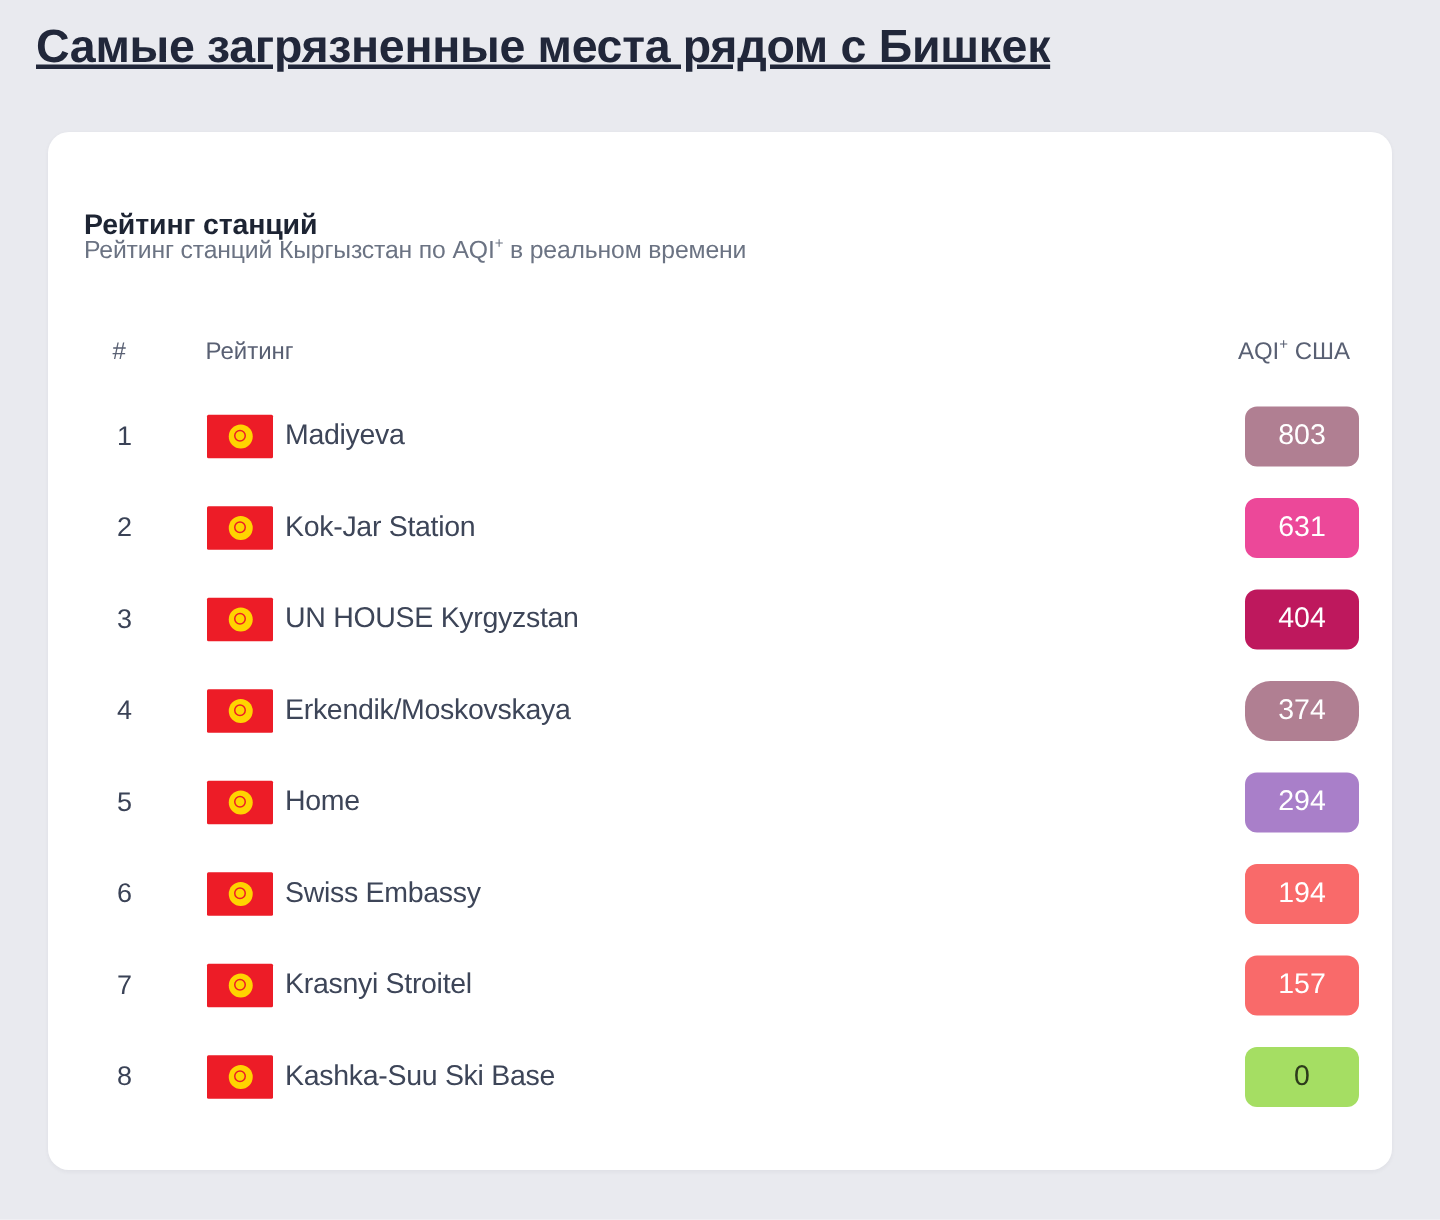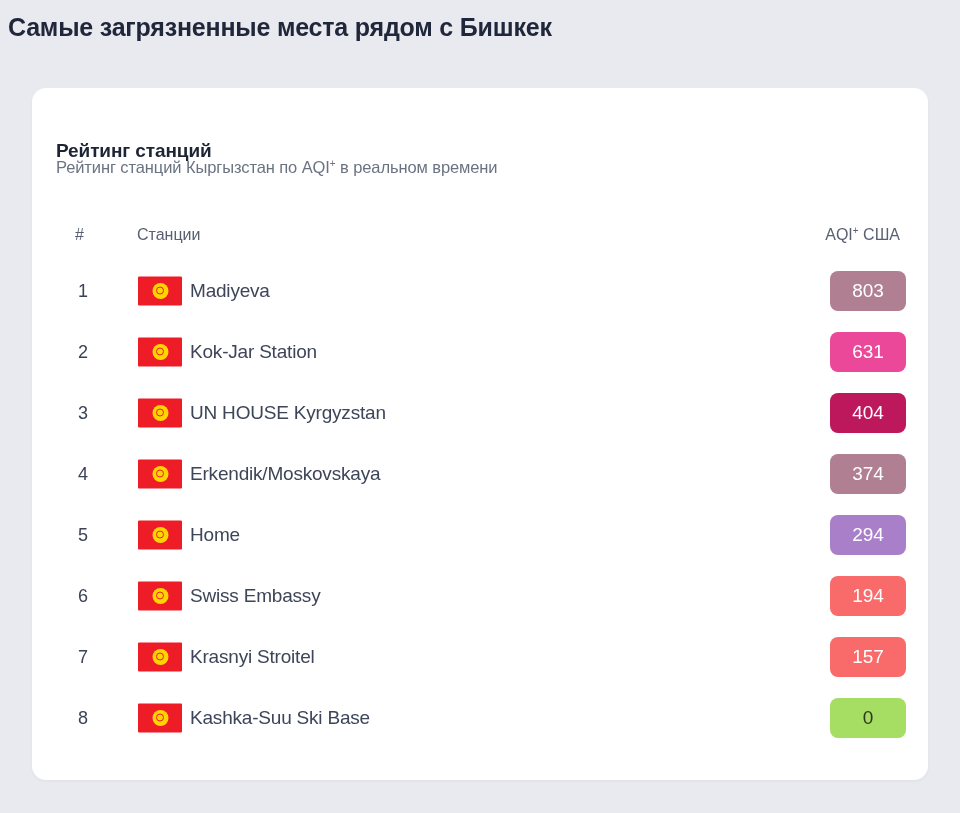--- a/index.html
+++ b/index.html
@@ -14,27 +14,28 @@
 
   .page {
     position: relative;
     width: 960px;
     height: 813px;
     overflow: hidden;
   }
 
   .page-title {
     position: absolute;
-    left: 8px;
+    left: 24px;
     top: 13px;
-    font-size: 25px;
+    font-size: 31px;
     font-weight: bold;
     color: #21273a;
     letter-spacing: -0.2px;
     white-space: nowrap;
+    text-decoration: underline;
   }
 
   .card {
     position: absolute;
     left: 32px;
     top: 88px;
     width: 896px;
     height: 692px;
     background: #ffffff;
     border-radius: 14px;
@@ -175,21 +176,21 @@
   <div class="card">
 
     <div class="card-title">Рейтинг станций</div>
 
     <div class="card-subtitle"><span>Рейтинг станций Кыргызстан по AQI</span><sup>+</sup><span> в реальном времени</span></div>
 
     <div class="table">
 
       <div class="thead">
         <div class="th th-rank">#</div>
-        <div class="th th-station">Станции</div>
+        <div class="th th-station">Рейтинг</div>
         <div class="th th-aqi"><span>AQI</span><sup>+</sup><span> США</span></div>
       </div>
 
       <div id="rows-container">
           <div class="row">
             <div class="rank">1</div>
             <div class="flag">
               <span class="sun"></span>
             </div>
             <div class="station-name">Madiyeva</div>
@@ -210,21 +211,21 @@
             </div>
             <div class="station-name">UN HOUSE Kyrgyzstan</div>
             <div class="aqi-badge" style="background: #be185d; color: rgb(255, 255, 255);">404</div>
           </div>
           <div class="row">
             <div class="rank">4</div>
             <div class="flag">
               <span class="sun"></span>
             </div>
             <div class="station-name">Erkendik/Moskovskaya</div>
-            <div class="aqi-badge" style="background: rgb(176, 127, 146); color: rgb(255, 255, 255);">374</div>
+            <div class="aqi-badge" style="background: rgb(176, 127, 146); color: rgb(255, 255, 255); border-radius: 17px;">374</div>
           </div>
           <div class="row">
             <div class="rank">5</div>
             <div class="flag">
               <span class="sun"></span>
             </div>
             <div class="station-name">Home</div>
             <div class="aqi-badge" style="background: rgb(169, 127, 201); color: rgb(255, 255, 255);">294</div>
           </div>
           <div class="row">

